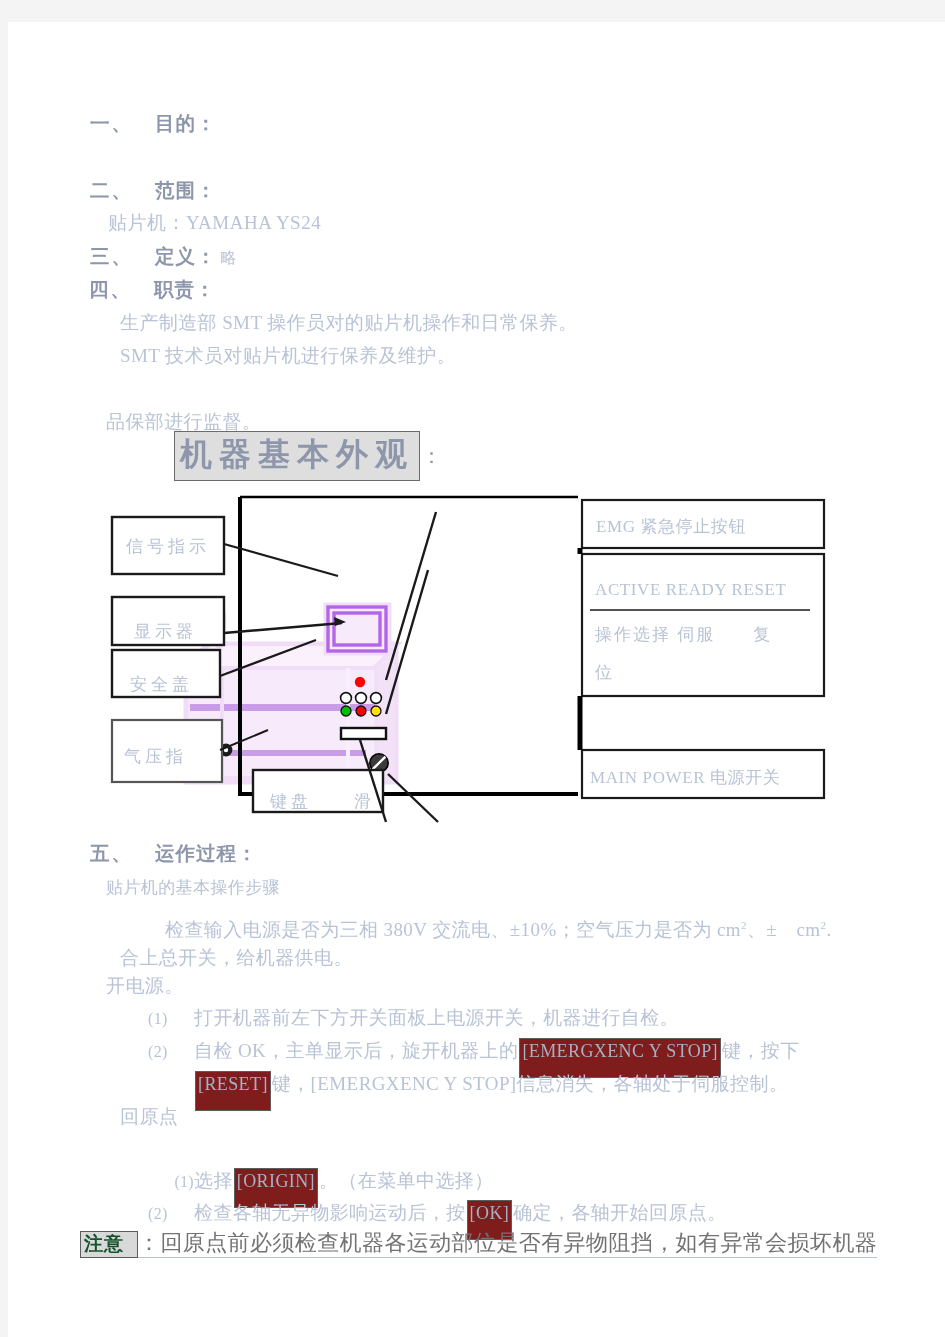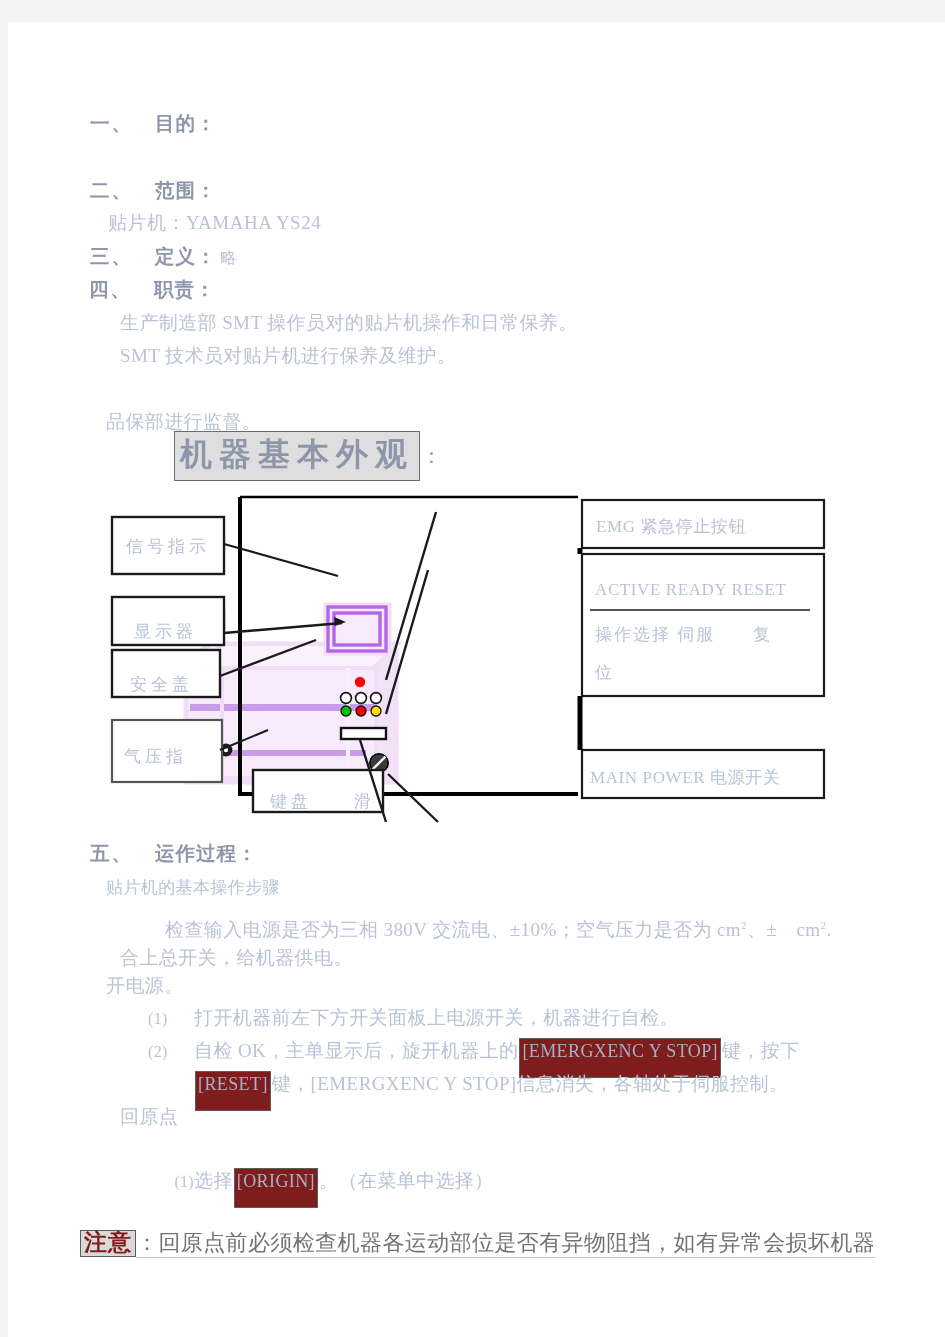--- a/index.html
+++ b/index.html
@@ -148,24 +148,24 @@
     letter-spacing: 0.4px;
     line-height: 24px;
   }
 
   .sup { font-size: 11px; vertical-align: super; }
 
   #note-badge {
     display: inline-block;
     border: 1.7px solid #5c5c5c;
     background: #d9d9d9;
-    color: #7f1d1d;
+    color: #14532d;
     font-weight: bold;
-    font-size: 23px;
-    padding: 0px 3px 1px 3px;
+    font-size: 19px;
+    padding: 0px 13px 1px 3px;
     letter-spacing: 1px;
     line-height: 24px;
   }
   #note-text {
     color: #737373;
     font-size: 22px;
     border-bottom: 1.2px solid #b9c3d6;
     padding-bottom: 2px;
     letter-spacing: 0.4px;
   }
@@ -323,16 +323,17 @@
   <div class="row doc-text" id="li-1"><span class="li-num">(1)</span><span>打开机器前左下方开关面板上电源开关，机器进行自检。</span></div>
 
   <div class="row doc-text" id="li-2"><span class="li-num">(2)</span><span>自检 OK，主单显示后，旋开机器上的</span><span class="keycap">[EMERGXENC Y  STOP]</span><span>键，按下</span></div>
 
   <div class="row doc-text" id="li-2b"><span class="keycap">[RESET]</span><span>键，[EMERGXENC Y  STOP]信息消失，各轴处于伺服控制。</span></div>
 
   <div class="row doc-text" id="r-b5">回原点</div>
 
   <div class="row doc-text" id="li-3"><span class="li-num">(1)</span><span>选择</span><span class="keycap">[ORIGIN]</span><span>。（在菜单中选择）</span></div>
 
+  <div class="row doc-text" id="li-4"><span class="li-num">(2)</span><span>检查各轴无异物影响运动后，按</span><span class="keycap">[OK]</span><span>确定，各轴开始回原点。</span></div>
 
   <div class="row" id="r-note"><span id="note-badge">注意</span><span id="note-text"><span>：</span><span>回原点前必须检查机器各运动部位是否有异物阻挡，如有异常会损坏机器</span></span></div>
 
 </div>
 
 </body></html>

